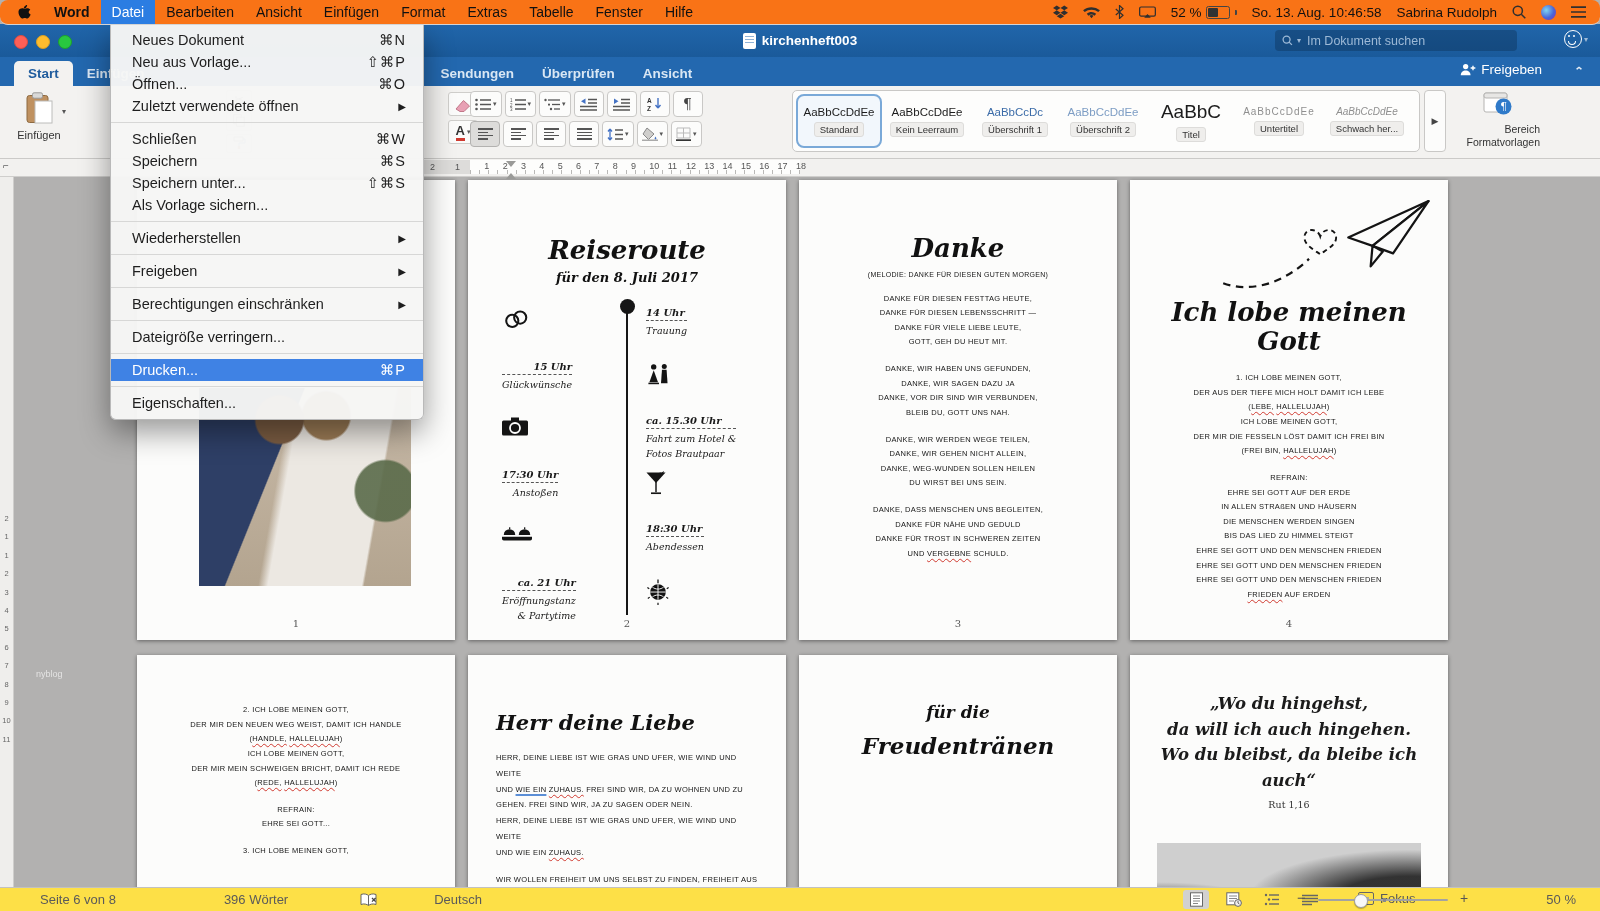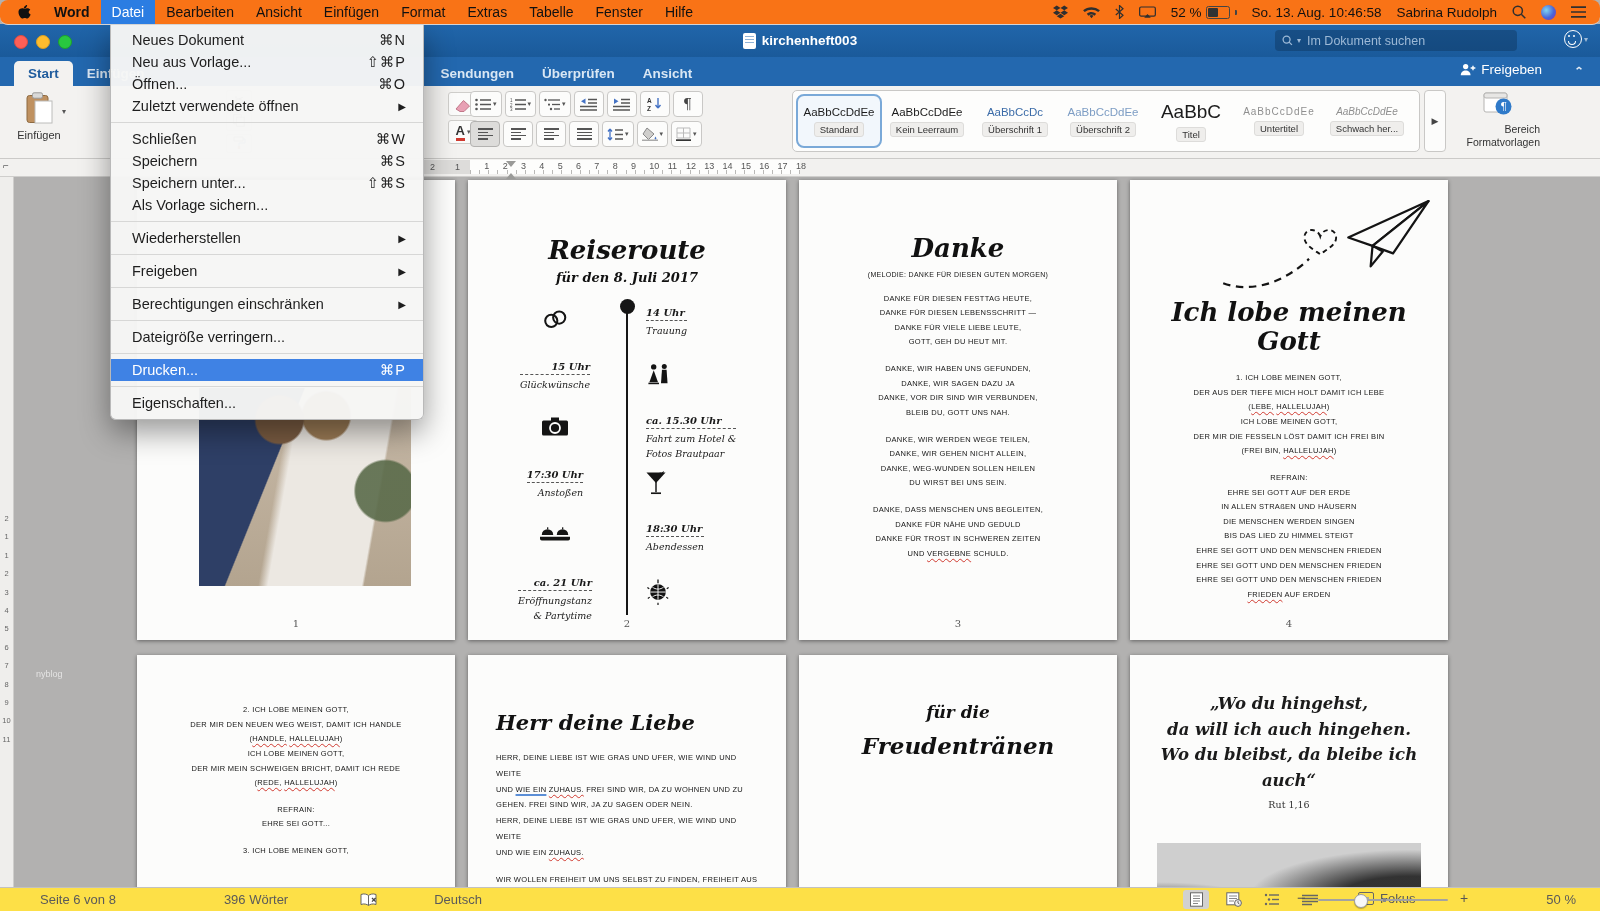--- a/index.html
+++ b/index.html
@@ -124,21 +124,21 @@
        linear-gradient(112deg, #2e3f66 0 36%, transparent 36.5%),
        linear-gradient(100deg, transparent 38%, #ece8e2 42% 80%, transparent 81%),
        linear-gradient(#c9bba9,#b3a48f);}
   .pg-2 .page-inner{padding-top:56px;}
   .tl{position:relative;width:250px;margin:14px auto 0;text-align:left;}
   .tl::before{content:"";position:absolute;left:50%;top:12px;bottom:8px;width:2px;background:#161616;margin-left:-1px;}
   .tl-dot{position:absolute;left:50%;top:0;width:15px;height:15px;border-radius:50%;background:#161616;margin-left:-7.5px;}
   .tl-row{display:flex;min-height:46px;padding-top:8px;position:relative;}
   .tl-row:first-of-type{margin-top:20px;}
   .tl-zone{width:50%;display:flex;box-sizing:border-box;}
-  .tl-zone.L{justify-content:center;padding-right:19px;}
+  .tl-zone.L{justify-content:flex-start;padding-right:19px;}
   .tl-zone.R{padding-left:19px;}
   .tl-icon{margin-top:2px;}
   .tl-text{max-width:105px;}
   .tl-zone.L .tl-text{text-align:right;}
   .tl-zone.R .tl-text{text-align:left;}
   .tl-time{font-family:"DejaVu Serif",serif;font-style:italic;font-weight:bold;font-size:10px;
            border-bottom:1px dashed #555;padding-bottom:2px;margin-bottom:2px;}
   .tl-label{font-family:"DejaVu Serif",serif;font-style:italic;font-size:9.5px;line-height:1.6;}
   .pg-3 .page-inner{padding-top:54px;}
   .pg-3 .verses{margin-top:14px;}

